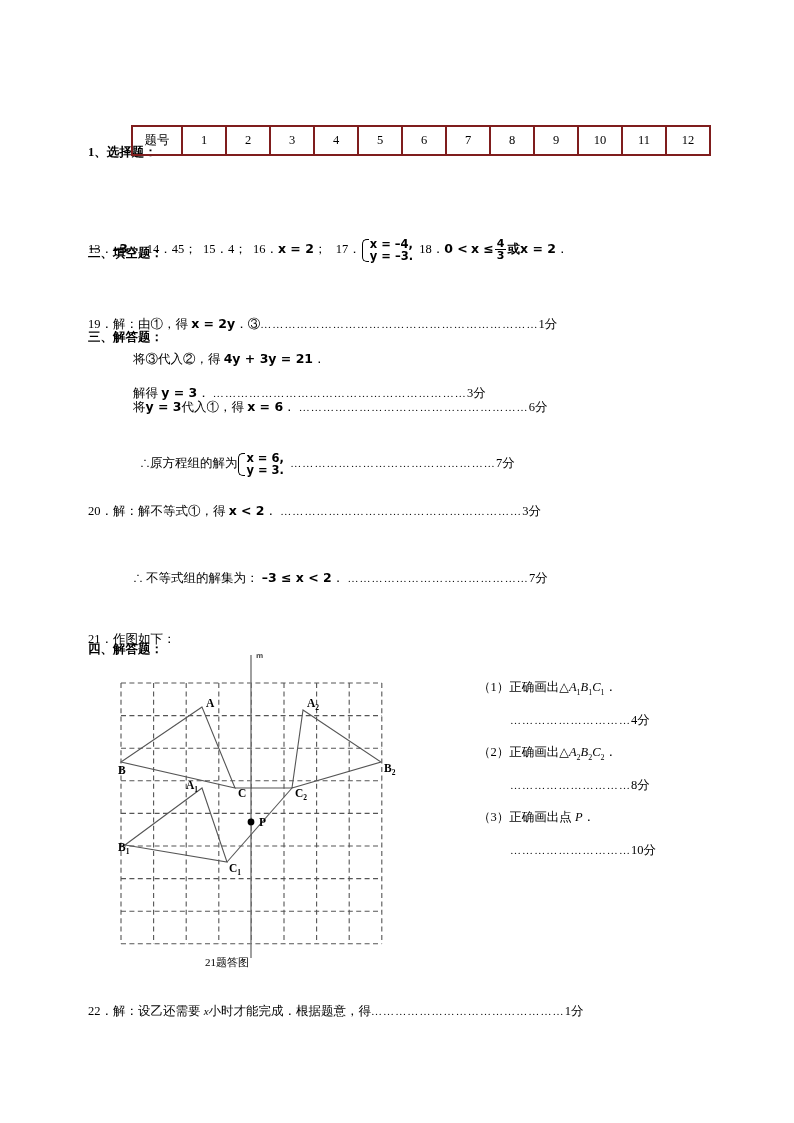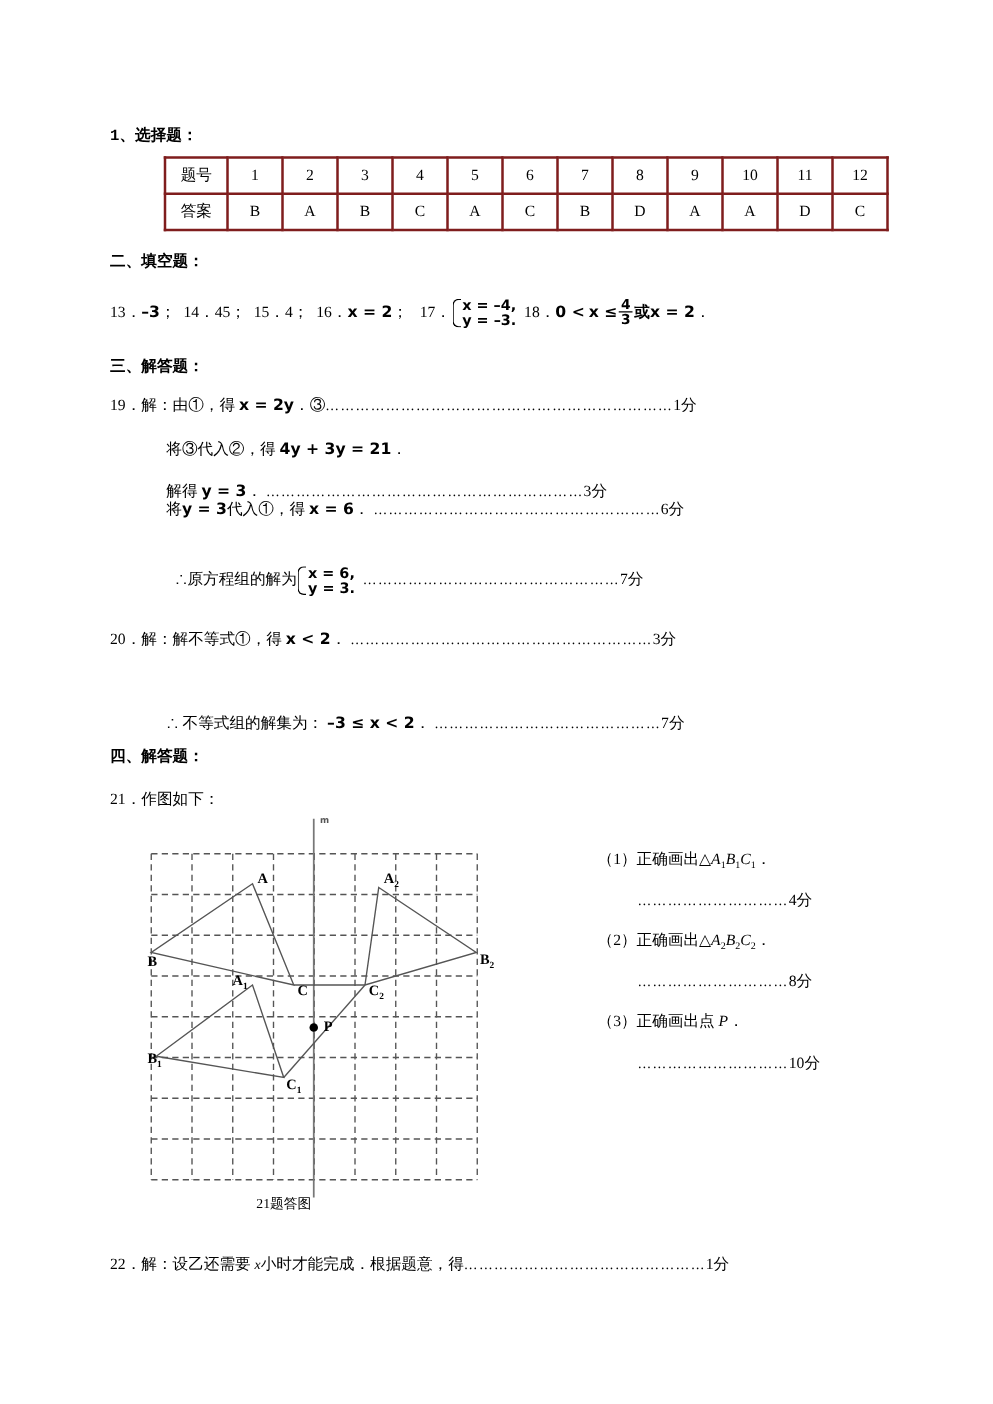--- a/index.html
+++ b/index.html
@@ -18,25 +18,26 @@
   .page {
     position: absolute;
     left: 0; top: 0;
     width: 794px;
     height: 1123px;
   }
 
   
   .sec-head {
     position: absolute;
-    font-family: Liberation Mono, monospace;
+    font-family: Liberation Serif, serif;
     font-weight: bold;
     font-size: 12.5px;
     letter-spacing: 0px;
     white-space: nowrap;
+    margin-top: 44px;
   }
   .line {
     position: absolute;
     font-size: 12.5px;
     white-space: nowrap;
     font-family: "Liberation Serif", "DejaVu Serif", serif;
   }
   .bold-math {
     font-family: "DejaVu Sans", "Liberation Sans", sans-serif;
     font-weight: bold;
@@ -166,35 +167,20 @@
       <td class="datacell">3</td>
       <td class="datacell">4</td>
       <td class="datacell">5</td>
       <td class="datacell">6</td>
       <td class="datacell">7</td>
       <td class="datacell">8</td>
       <td class="datacell">9</td>
       <td class="datacell">10</td>
       <td class="datacell">11</td>
       <td class="datacell">12</td>
-    </tr>
-    <tr>
-      <td class="hdrcell">答案</td>
-      <td class="datacell">B</td>
-      <td class="datacell">A</td>
-      <td class="datacell">B</td>
-      <td class="datacell">C</td>
-      <td class="datacell">A</td>
-      <td class="datacell">C</td>
-      <td class="datacell">B</td>
-      <td class="datacell">D</td>
-      <td class="datacell">A</td>
-      <td class="datacell">A</td>
-      <td class="datacell">D</td>
-      <td class="datacell">C</td>
     </tr>
   </tbody>
     </table>
 
   <div class="sec-head" style="left:88px; top:201px;">二、填空题：</div>
 
   <div class="line" style="left:88px; top:238px;">
     <span>13．</span><span class="bold-math">–3</span><span>；</span>&nbsp;
     <span>14．</span><span>45</span><span>；</span>&nbsp;
     <span>15．</span><span>4</span><span>；</span>&nbsp;

